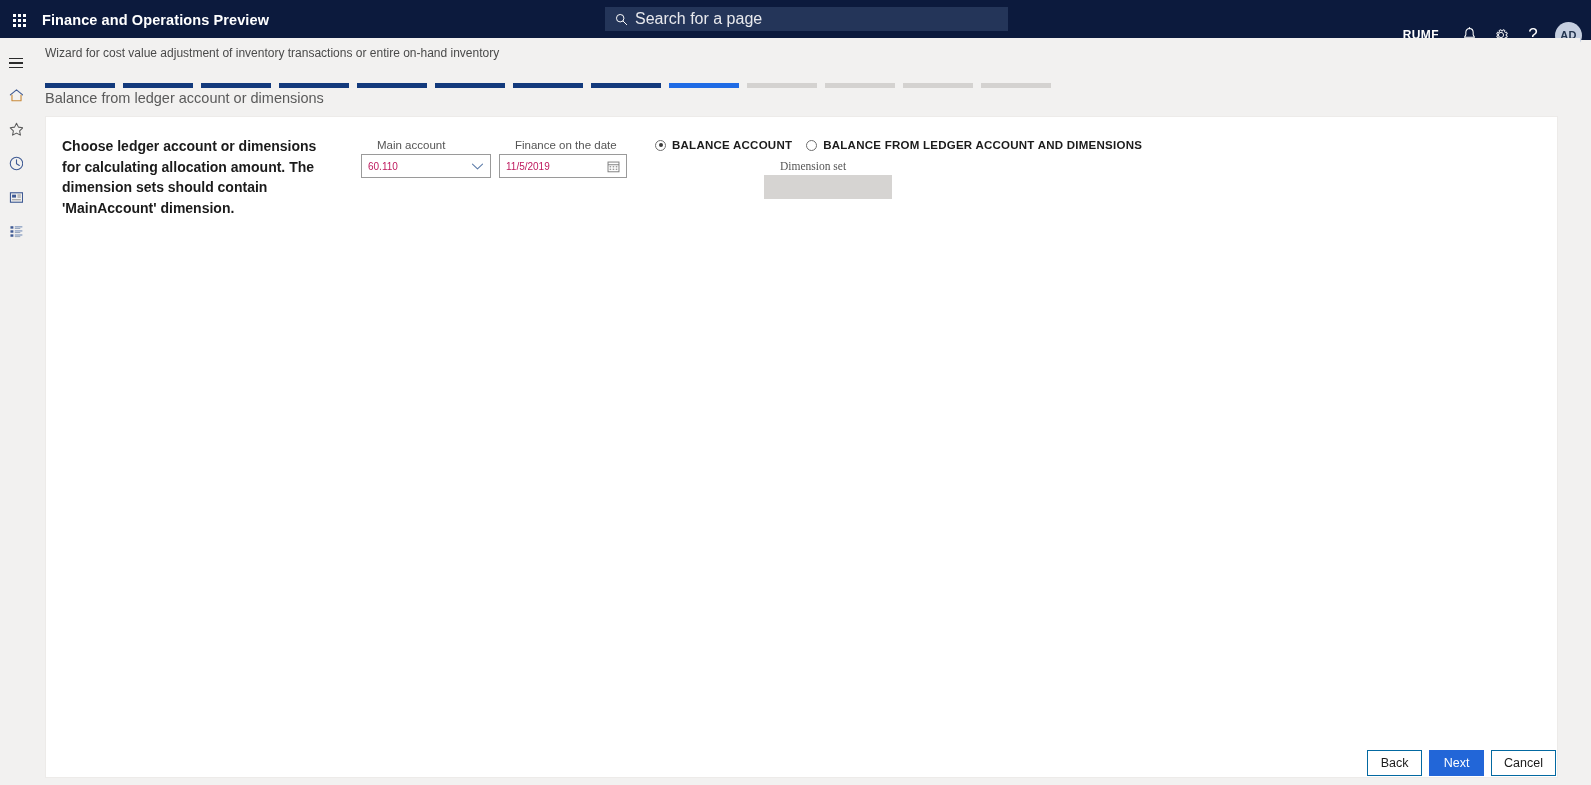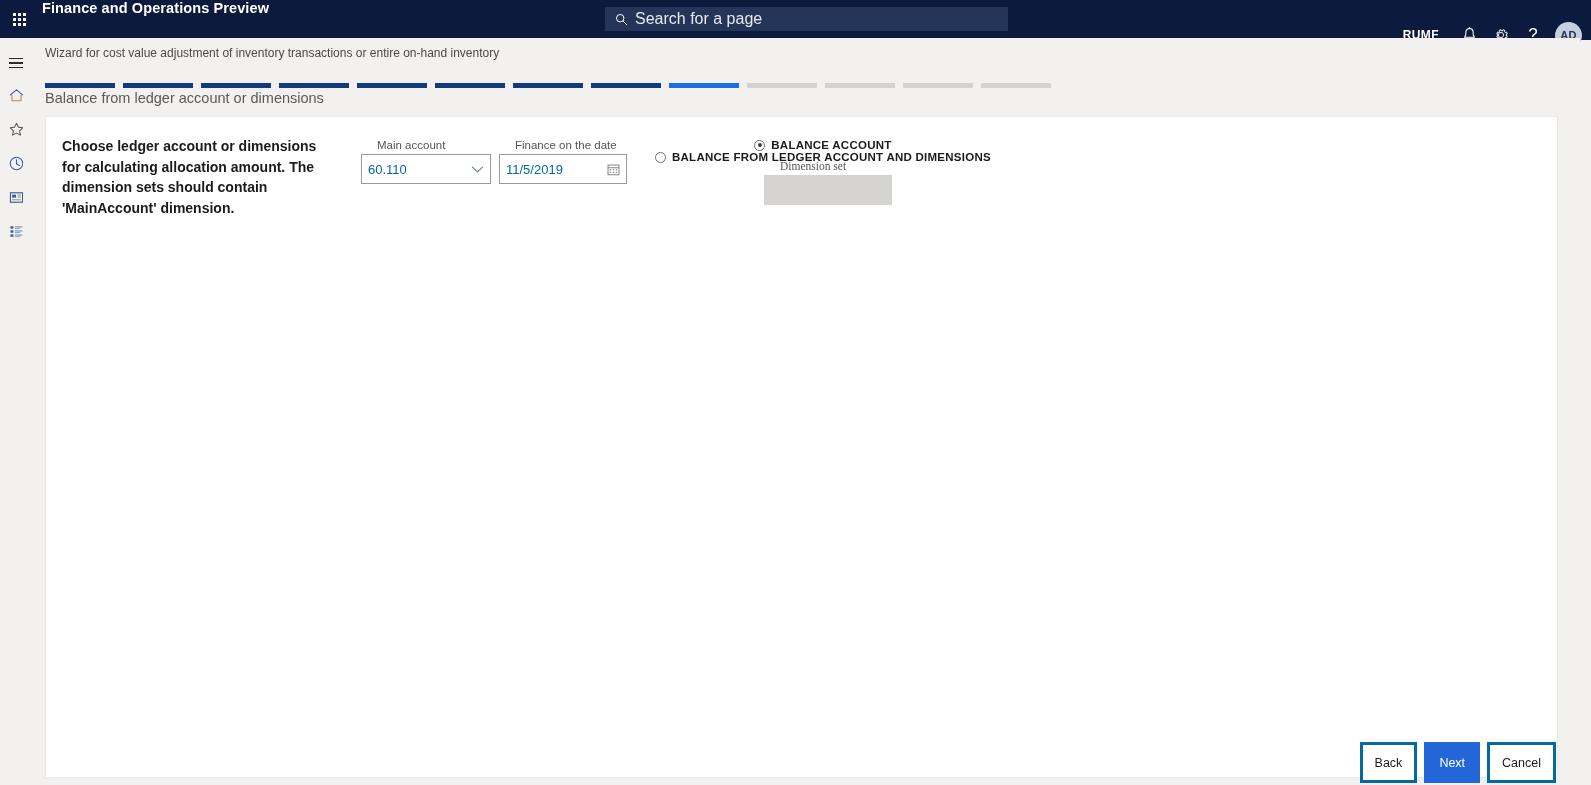--- a/index.html
+++ b/index.html
@@ -14,21 +14,21 @@
   }
 
   
   .topbar {
     position: absolute;
     top: 0; left: 0;
     width: 1591px;
     height: 40px;
     background: #0c1a3d;
     display: flex;
-    align-items: flex-start;
+    align-items: center;
   }
   .waffle {
     width: 38px; height: 38px;
     display: flex; align-items: center; justify-content: center;
     cursor: pointer;
   }
   .waffle-grid {
     display: grid;
     grid-template-columns: repeat(3, 3px);
     grid-template-rows: repeat(3, 3px);
@@ -180,42 +180,41 @@
     white-space: nowrap;
     display: block;
     margin-left: 16px;
   }
   .field-input {
     height: 24px;
     border: 1px solid #9a9a9a;
     background: #ffffff;
     display: flex;
     align-items: center;
-    padding: 14px 6px;
-    font-size: 13px;
-    color: #0369a1;
+    padding: 8px 6px;
+    font-size: 10px;
+    color: #be185d;
     cursor: text;
   }
   .field-input .val { flex: 1; white-space: nowrap; overflow: hidden; }
   .chevron { margin-left: 4px; display: flex; align-items: center; cursor: pointer; }
   .cal-icon { margin-left: 4px; display: flex; align-items: center; cursor: pointer; }
   .field-input.disabled {
     background: #d6d4d2;
     border: 1px solid #d6d4d2;
     cursor: default;
   }
 
   
   .radio-group {
     position: absolute;
     left: 609px; top: 22px;
     display: flex;
     align-items: center;
     gap: 0px;
-    flex-direction: column;
   }
   .radio-opt {
     display: flex;
     align-items: center;
     cursor: pointer;
     margin-right: 14px;
   }
   .radio-mark {
     width: 11px; height: 11px;
     border-radius: 50%;
@@ -249,25 +248,25 @@
     width: 1557px;
     height: 45px;
     display: flex;
     align-items: center;
     justify-content: flex-end;
     padding-right: 24px;
     gap: 7px;
   }
   .btn {
     min-width: 55px;
-    height: 41px;
+    height: 26px;
     padding: 0 12px;
     font-size: 12.5px;
     font-family: "Liberation Sans", sans-serif;
-    border: 3px solid #0369a1;
+    border: 1px solid #0369a1;
     background: #ffffff;
     color: #1b1b1b;
     cursor: pointer;
     display: flex; align-items: center; justify-content: center;
   }
   .btn.primary {
     background: #2266d8;
     border-color: #2266d8;
     color: #ffffff;
   }

